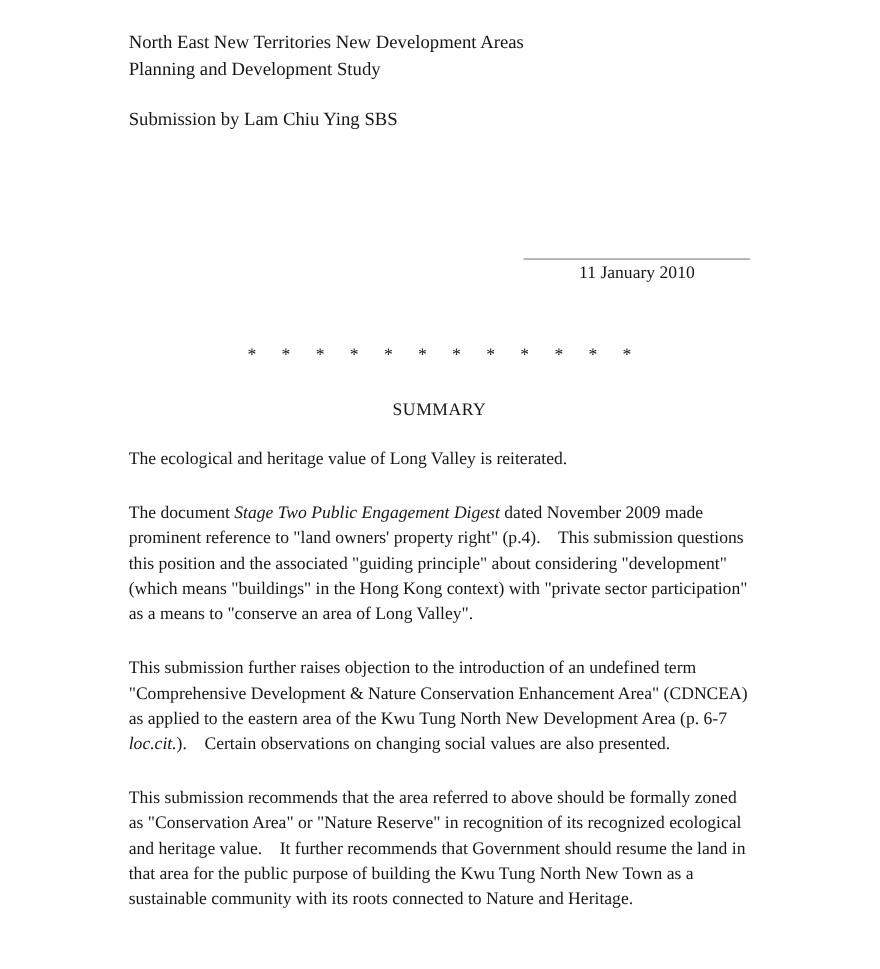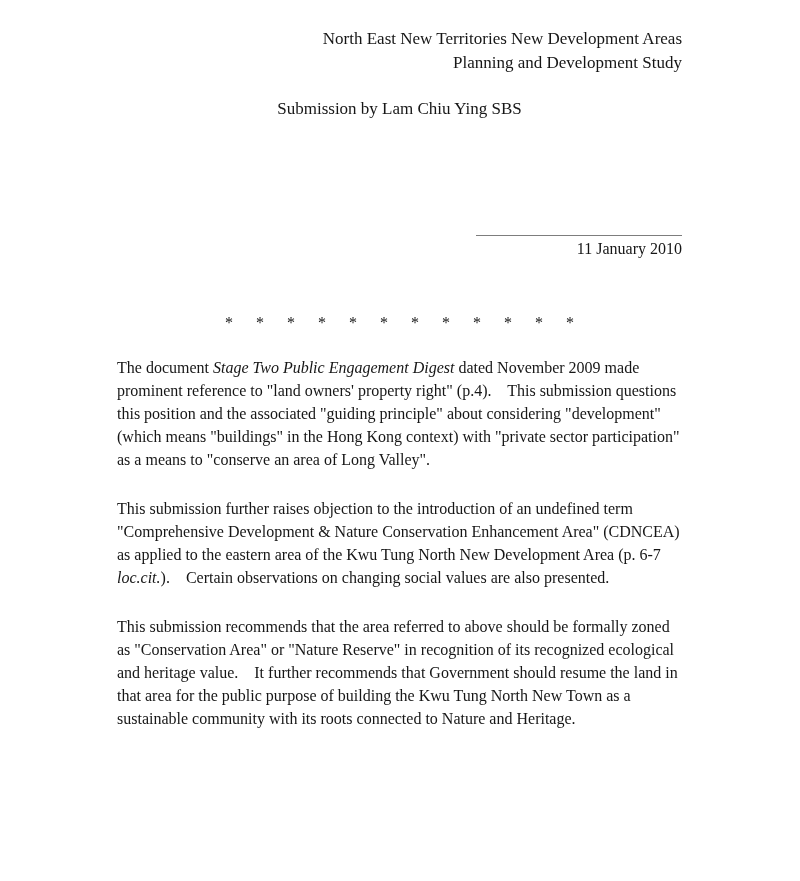--- a/index.html
+++ b/index.html
@@ -8,34 +8,34 @@
     width: 800px;
     height: 881px;
     background: #ffffff;
     color: #161616;
     font-family: "Liberation Serif", "DejaVu Serif", serif;
     overflow: hidden;
     box-sizing: border-box;
   }
   .content { padding: 27px 118px 0 117px; }
 
-  .title-block { text-align: right; font-size: 17px; line-height: 24px; }
+  .title-block { text-align: left; font-size: 17px; line-height: 24px; }
   .title-line { white-space: pre-wrap; }
 
   .submission-line {
-    text-align: center;
+    text-align: left;
     font-size: 17px;
     line-height: 24px;
     margin-top: 22px;
   }
 
   .date-block { width: 206px; margin: 114px 0 0 auto; }
   .date-rule { border-top: 1px solid #7d7d7d; height: 0; }
   .date-text {
-    text-align: right;
+    text-align: center;
     font-size: 16px;
     line-height: 24px;
     padding-top: 1px;
   }
 
   .asterisk-row {
     text-align: center;
     margin-top: 50px;
     font-size: 16px;
     line-height: 23px;
@@ -68,23 +68,25 @@
 
     <div class="submission-line">Submission by Lam Chiu Ying SBS</div>
 
     <div class="date-block">
       <div class="date-rule"></div>
       <div class="date-text">11 January 2010</div>
     </div>
 
     <div class="asterisk-row">* * * * * * * * * * * *</div>
 
+    <div class="summary-heading">SUMMARY</div>
 
     <div class="body-text">
 
+      <p class="para"><span>The ecological and heritage value of Long Valley is reiterated.</span></p>
 
       <p class="para"><span>The document </span><em class="it">Stage Two Public Engagement Digest</em><span> dated November 2009 made prominent reference to "land owners' property right" (p.4).    This submission questions this position and the associated "guiding principle" about considering "development" (which means "buildings" in the Hong Kong context) with "private sector participation" as a means to "conserve an area of Long Valley".</span></p>
 
       <p class="para"><span>This submission further raises objection to the introduction of an undefined term "Comprehensive Development &amp; Nature Conservation Enhancement Area" (CDNCEA) as applied to the eastern area of the Kwu Tung North New Development Area (p. 6-7 </span><em class="it">loc.cit.</em><span>).    Certain observations on changing social values are also presented.</span></p>
 
       <p class="para"><span>This submission recommends that the area referred to above should be formally zoned as "Conservation Area" or "Nature Reserve" in recognition of its recognized ecological and heritage value.    It further recommends that Government should resume the land in that area for the public purpose of building the Kwu Tung North New Town as a sustainable community with its roots connected to Nature and Heritage.</span></p>
 
     </div>
   </div>
 </div>

